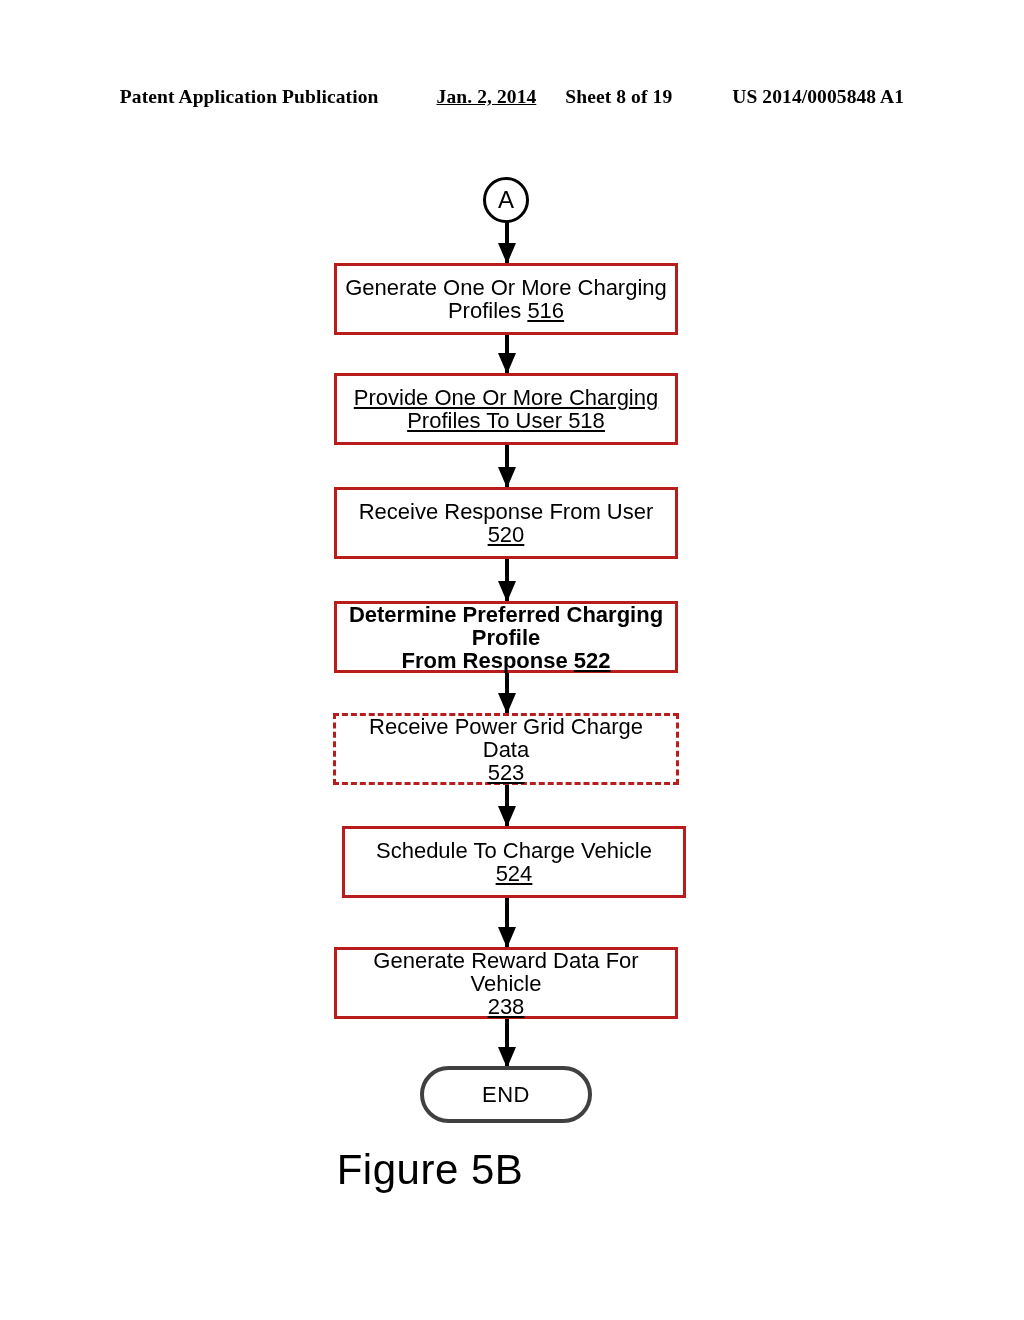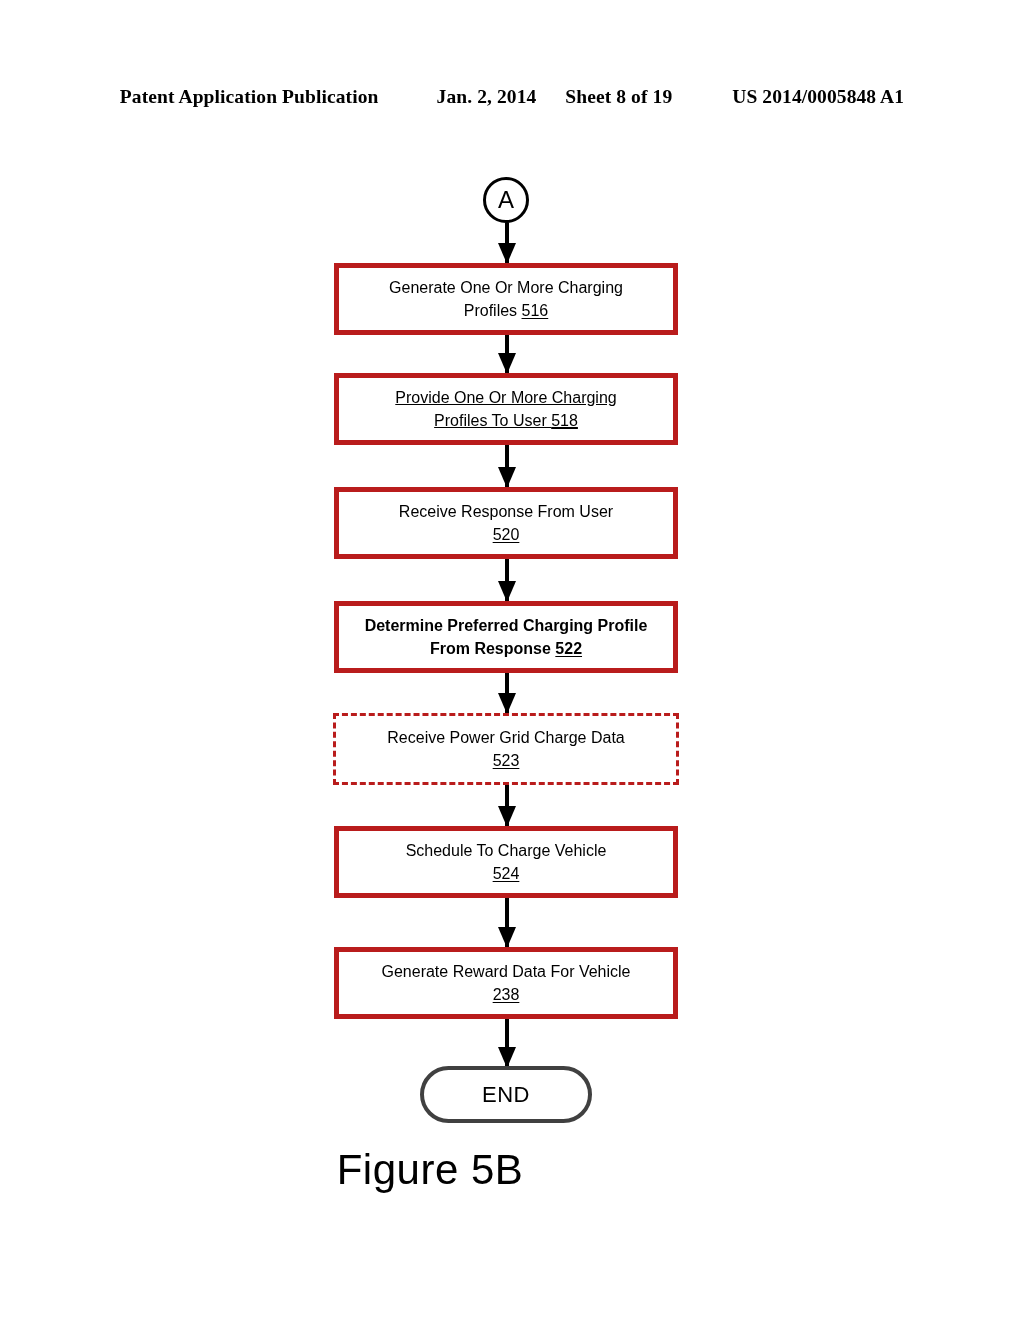--- a/index.html
+++ b/index.html
@@ -26,21 +26,21 @@
     justify-content: center;
     align-items: baseline;
     font-family: "Liberation Serif", serif;
     font-weight: bold;
     font-size: 19.5px;
     letter-spacing: 0.1px;
     white-space: nowrap;
     gap: 12px;
   }
   .page-header .hdr-pub      { margin-right: 46px; }
-  .page-header .hdr-date     { margin-right: 17px; }
+  .page-header .hdr-date     { margin-right: 17px; text-decoration: underline; }
   .page-header .hdr-sheet    { margin-right: 48px; }
   .page-header .hdr-patentno { }
 
   
   .flow {
     position: absolute;
     top: 0;
     left: 0;
     width: 1024px;
     height: 1320px;
@@ -64,27 +64,27 @@
     background: #fff;
   }
 
   
   .node {
     position: absolute;
     left: 334px;
     width: 344px;
     height: 72px;
     box-sizing: border-box;
-    border: 5px solid #b91c1c;
+    border: 3px solid #b91c1c;
     background: #fff;
     display: flex;
     align-items: center;
     justify-content: center;
     text-align: center;
-    font-size: 16px;
+    font-size: 22px;
     line-height: 23px;
     padding: 0 8px;
   }
   .node.dashed {
     border-style: dashed;
     border-width: 3px;
     left: 333px;
     width: 346px;
   }
   .node .ref {
@@ -197,21 +197,21 @@
 
   <div class="node dashed" style="top:713px;">
     <div>
       <span>Receive Power Grid Charge Data</span><br>
       <span class="ref">523</span>
     </div>
   </div>
 
   <div class="arrow" style="top:785px; height:41px;"></div>
 
-  <div class="node" style="top:826px;">
+  <div class="node" style="top:826px;margin-left:8px;">
     <div>
       <span>Schedule To Charge Vehicle</span><br>
       <span class="ref">524</span>
     </div>
   </div>
 
   <div class="arrow" style="top:898px; height:49px;"></div>
 
   <div class="node" style="top:947px;">
     <div>

